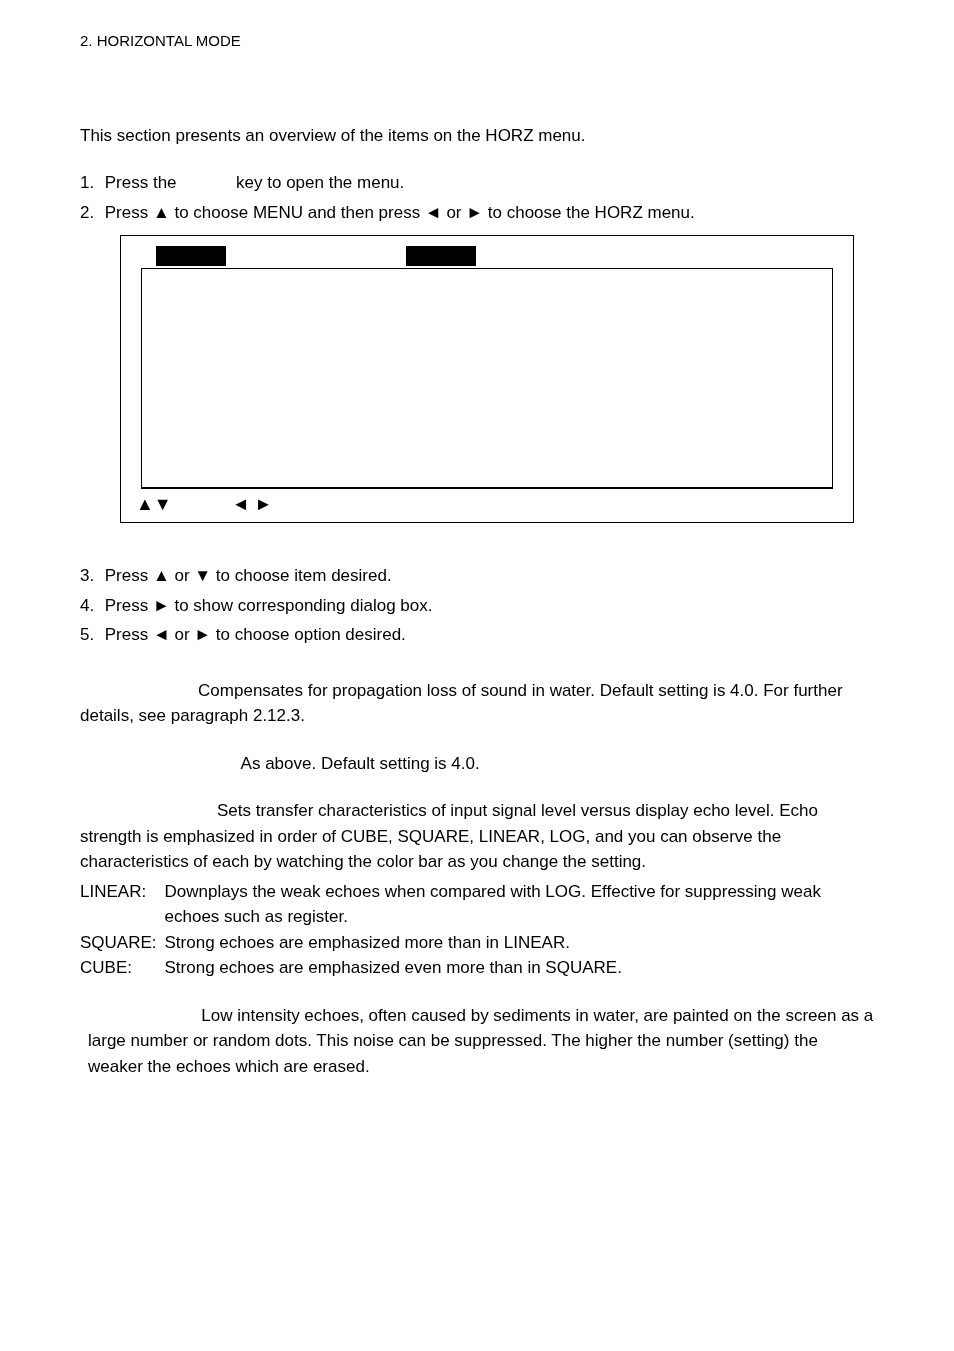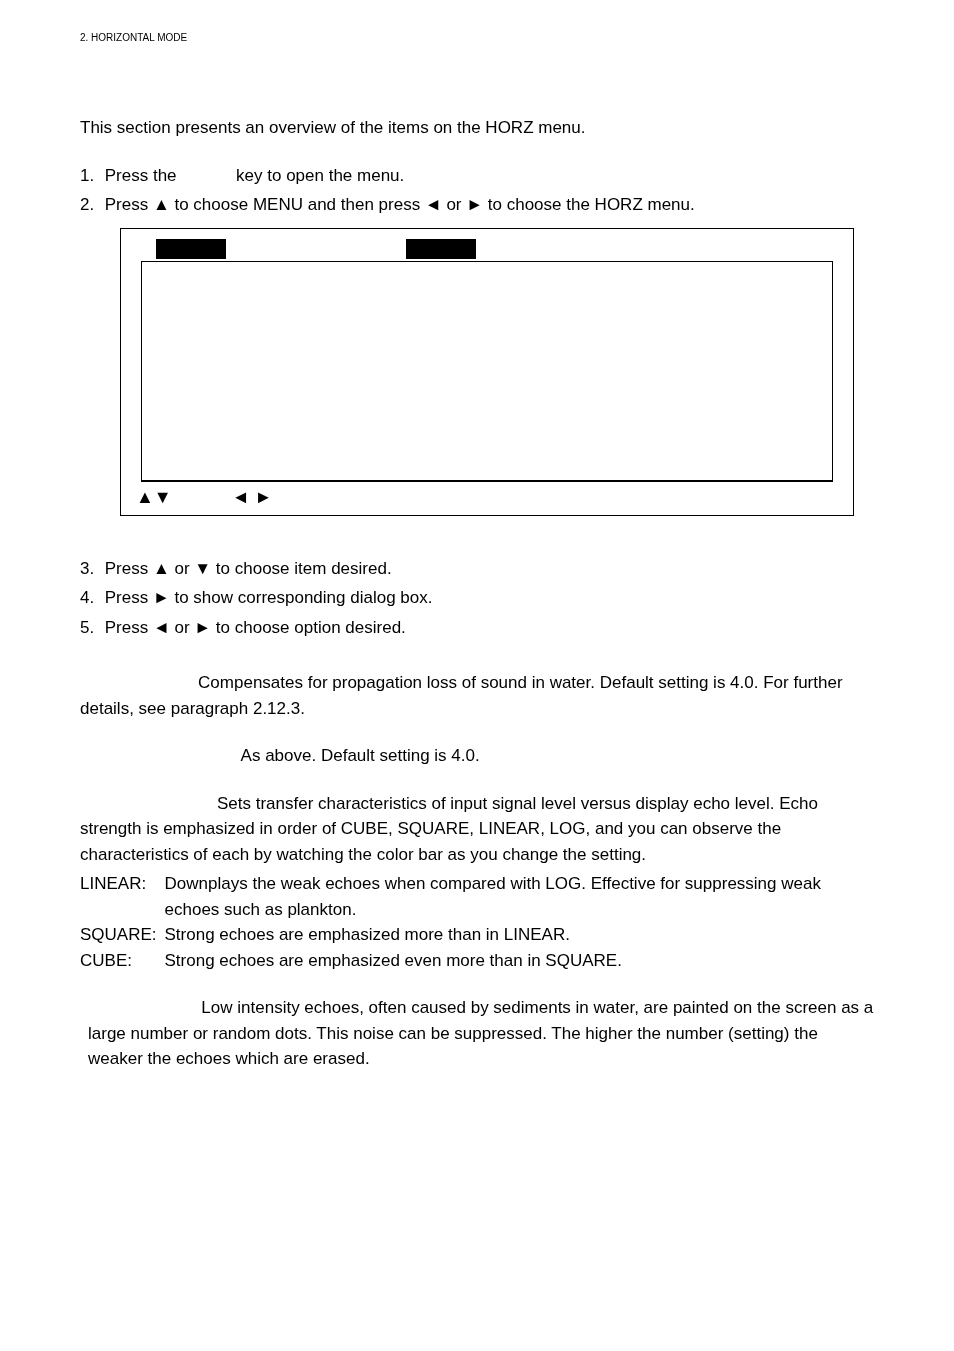--- a/index.html
+++ b/index.html
@@ -10,21 +10,21 @@
     body {
       font-family: Arial, sans-serif;
       font-size: 17px;
       line-height: 1.5;
       color: #000;
       background: #fff;
       width: 954px;
       padding: 30px 80px 40px 80px;
     }
     .header-section {
-      font-size: 10px;
+      font-size: 15px;
       margin-bottom: 70px;
     }
     .intro {
       margin-bottom: 22px;
     }
     .list-item {
       margin-bottom: 4px;
     }
     .list-num {
       display: inline-block;
@@ -160,21 +160,21 @@
     <span>&nbsp;&nbsp;&nbsp;&nbsp;&nbsp;&nbsp;&nbsp;&nbsp;&nbsp;&nbsp;&nbsp;&nbsp;&nbsp;&nbsp;&nbsp;&nbsp;&nbsp;&nbsp;&nbsp;&nbsp;&nbsp;&nbsp;&nbsp;&nbsp;&nbsp;&nbsp;&nbsp;&nbsp;&nbsp;&nbsp;&nbsp;&nbsp;&nbsp;&nbsp;</span><span>As above. Default setting is 4.0.</span>
   </div>
 
   <div class="def-block" style="margin-bottom:0;">
     <div>
       <span>&nbsp;&nbsp;&nbsp;&nbsp;&nbsp;&nbsp;&nbsp;&nbsp;&nbsp;&nbsp;&nbsp;&nbsp;&nbsp;&nbsp;&nbsp;&nbsp;&nbsp;&nbsp;&nbsp;&nbsp;&nbsp;&nbsp;&nbsp;&nbsp;&nbsp;&nbsp;&nbsp;&nbsp;&nbsp;</span><span>Sets transfer characteristics of input signal level versus display echo level. Echo strength is emphasized in order of CUBE, SQUARE, LINEAR, LOG, and you can observe the characteristics of each by watching the color bar as you change the setting.</span>
     </div>
     <div class="def-table mt4">
       <div class="def-row">
         <div class="def-term">LINEAR:</div>
-        <div class="def-val">Downplays the weak echoes when compared with LOG. Effective for suppressing weak echoes such as plankton.</div>
+        <div class="def-val">Downplays the weak echoes when compared with LOG. Effective for suppressing weak echoes such as register.</div>
       </div>
       <div class="def-row">
         <div class="def-term">SQUARE:</div>
         <div class="def-val">Strong echoes are emphasized more than in LINEAR.</div>
       </div>
       <div class="def-row">
         <div class="def-term">CUBE:</div>
         <div class="def-val">Strong echoes are emphasized even more than in SQUARE.</div>
       </div>
     </div>

